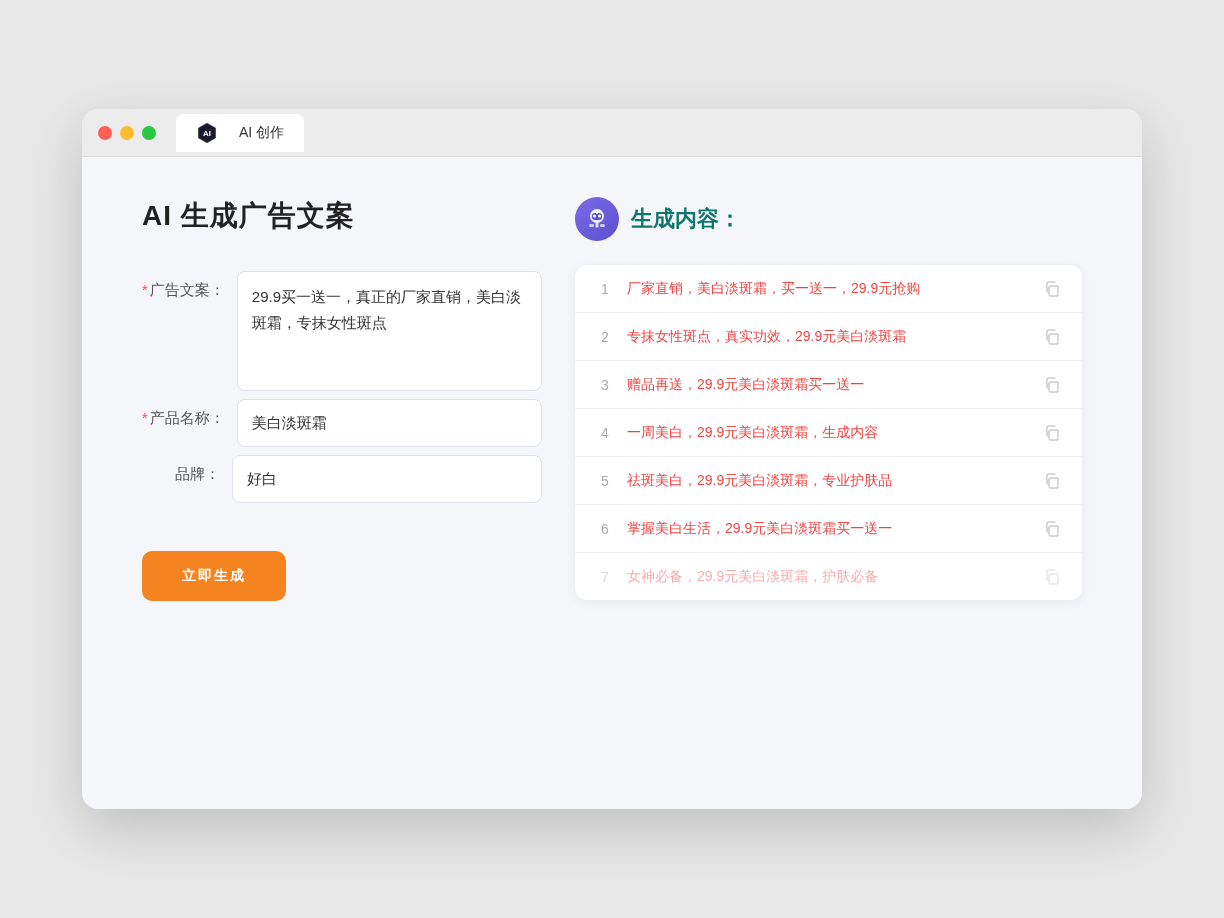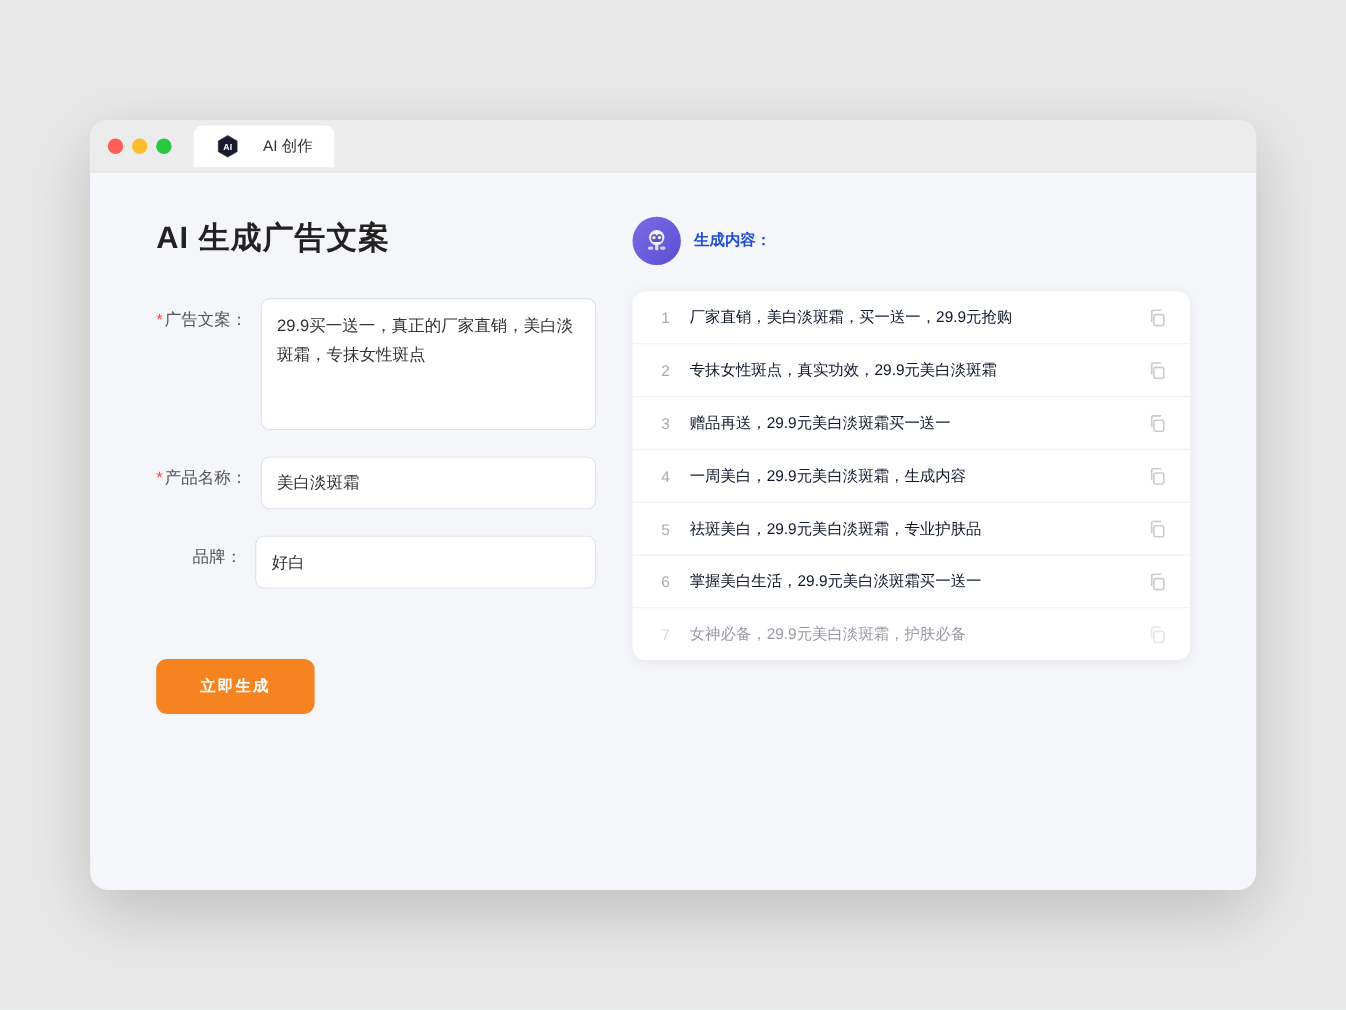--- a/index.html
+++ b/index.html
@@ -79,21 +79,21 @@
       font-size: 28px;
       font-weight: 700;
       color: #222;
       margin-bottom: 36px;
       letter-spacing: 1px;
     }
 
     .form-group {
       display: flex;
       align-items: flex-start;
-      margin-bottom: 24px;
+      margin-bottom: 8px;
     }
 
     .form-label {
       font-size: 15px;
       color: #555;
       min-width: 90px;
       padding-top: 10px;
       text-align: right;
       padding-right: 12px;
     }
@@ -155,23 +155,23 @@
       width: 44px;
       height: 44px;
       border-radius: 50%;
       background: linear-gradient(135deg, #7c6be8, #5b4fcf);
       display: flex;
       align-items: center;
       justify-content: center;
     }
 
     .right-title {
-      font-size: 14px;
+      font-size: 22px;
       font-weight: 600;
-      color: #1d4ed8;
+      color: #0f766e;
     }
 
     .results-table {
       background: #fff;
       border-radius: 12px;
       overflow: hidden;
       box-shadow: 0 2px 12px rgba(0,0,0,0.06);
     }
 
     .results-header {
@@ -201,21 +201,21 @@
     .row-num {
       font-size: 14px;
       color: #aaa;
       min-width: 20px;
       text-align: center;
     }
 
     .row-text {
       flex: 1;
       font-size: 14px;
-      color: #0f172a;
+      color: #ef4444;
       line-height: 1.5;
     }
 
     .copy-icon {
       width: 20px;
       height: 20px;
       opacity: 0.5;
       cursor: pointer;
       display: flex;
       align-items: center;

